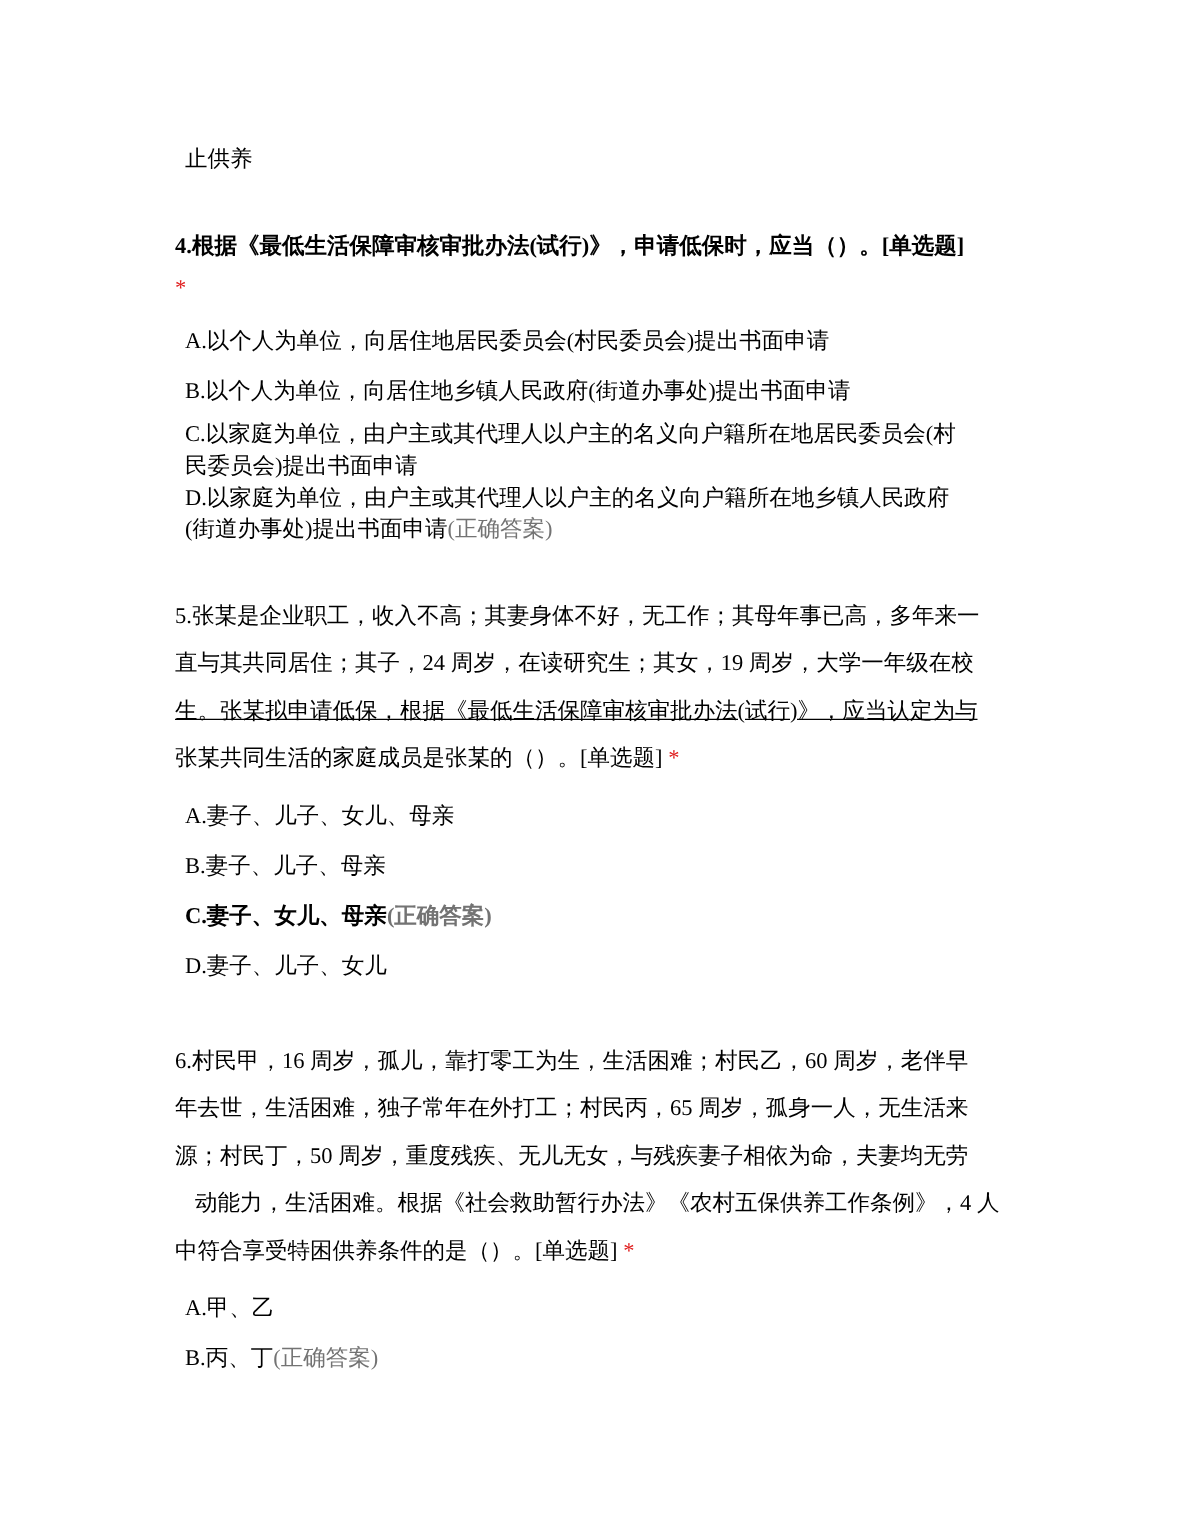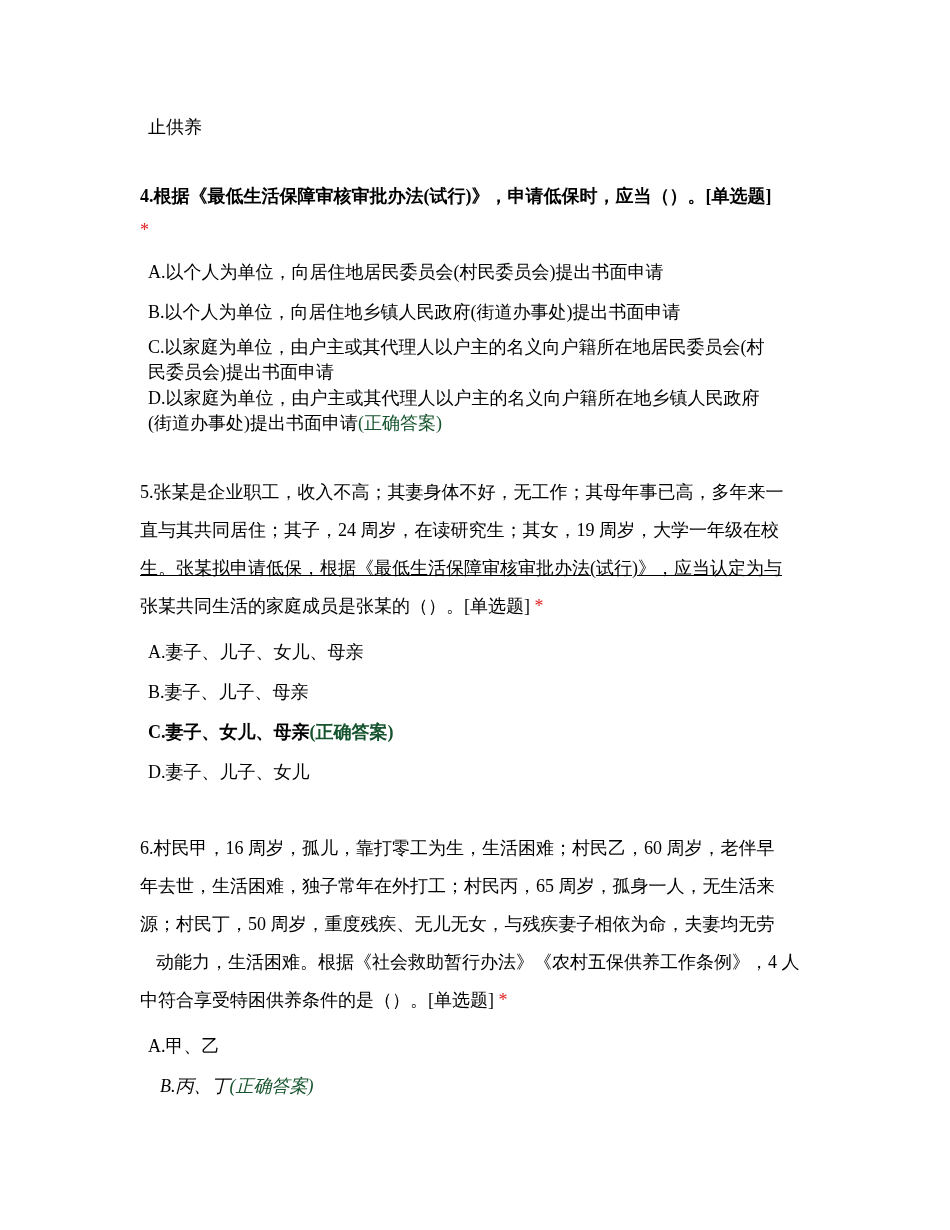--- a/index.html
+++ b/index.html
@@ -1,19 +1,19 @@
 <!DOCTYPE html>
 <html><head>
 <meta charset="utf-8">
 <style>
   html, body { margin: 0; padding: 0; background: #ffffff; }
   body { width: 950px; height: 1230px; position: relative; overflow: hidden;
          font-family: "Liberation Serif", "DejaVu Serif", serif; color: #000; font-size: 18px; }
   .line { position: absolute; white-space: nowrap; line-height: 24px; }
-  .answer { color: #14532d; }
+  .answer { color: #737373; }
   .req { color: #e02020; }
 </style>
 </head>
 <body>
 
 <div>
   <div class="line" style="left:148px;top:115px;">止供养</div>
 
   <div>
     <div class="line" style="left:140px;top:184px;font-weight:bold;">4.根据《最低生活保障审核审批办法(试行)》，申请低保时，应当（）。[单选题]</div>
@@ -37,15 +37,15 @@
     <div class="line" style="left:148px;top:760px;">D.妻子、儿子、女儿</div>
   </div>
 
   <div>
     <div class="line" style="left:140px;top:836px;">6.村民甲，16 周岁，孤儿，靠打零工为生，生活困难；村民乙，60 周岁，老伴早</div>
     <div class="line" style="left:140px;top:874px;">年去世，生活困难，独子常年在外打工；村民丙，65 周岁，孤身一人，无生活来</div>
     <div class="line" style="left:140px;top:912px;text-align:right;">源；村民丁，50 周岁，重度残疾、无儿无女，与残疾妻子相依为命，夫妻均无劳</div>
     <div class="line" style="left:156px;top:950px;">动能力，生活困难。根据《社会救助暂行办法》《农村五保供养工作条例》，4 人</div>
     <div class="line" style="left:140px;top:988px;"><span>中符合享受特困供养条件的是（）。[单选题]</span> <span class="req">*</span></div>
     <div class="line" style="left:148px;top:1034px;">A.甲、乙</div>
-    <div class="line" style="left:160px;top:1074px;font-style:italic;"><span>B.丙、丁</span><span class="answer">(正确答案)</span></div>
+    <div class="line" style="left:148px;top:1074px;"><span>B.丙、丁</span><span class="answer">(正确答案)</span></div>
   </div>
 </div>
 
 </body></html>

